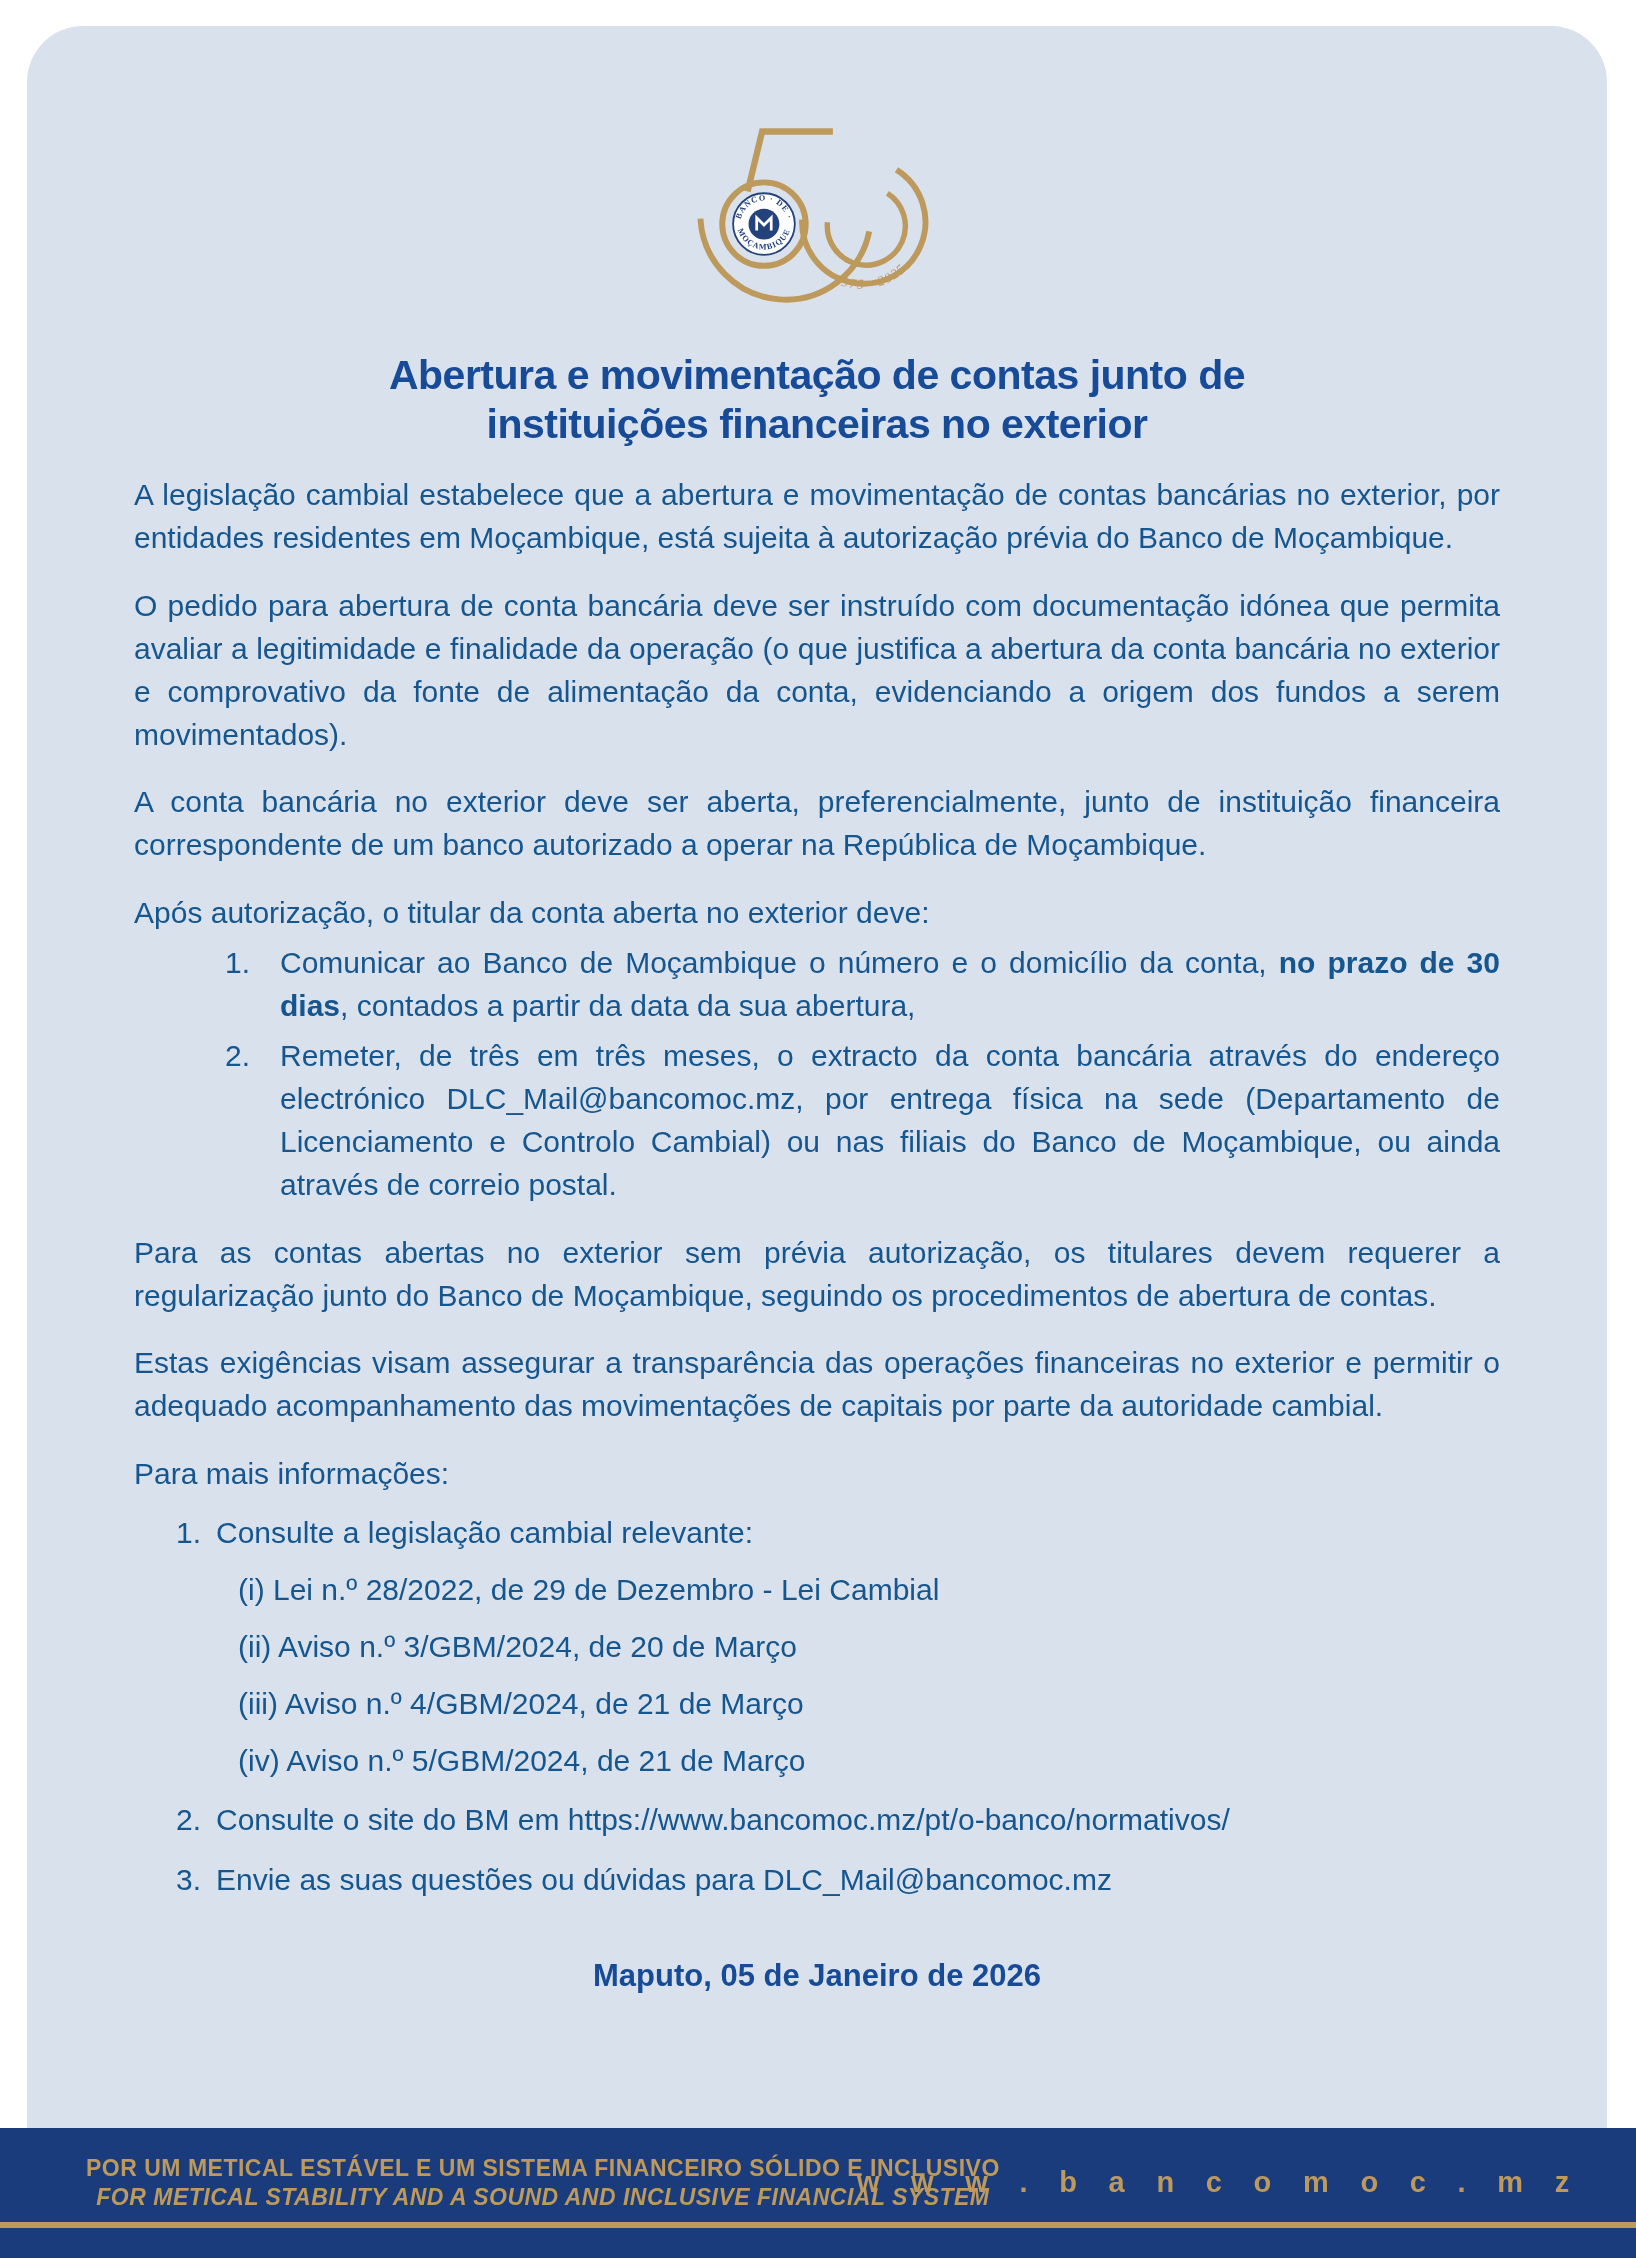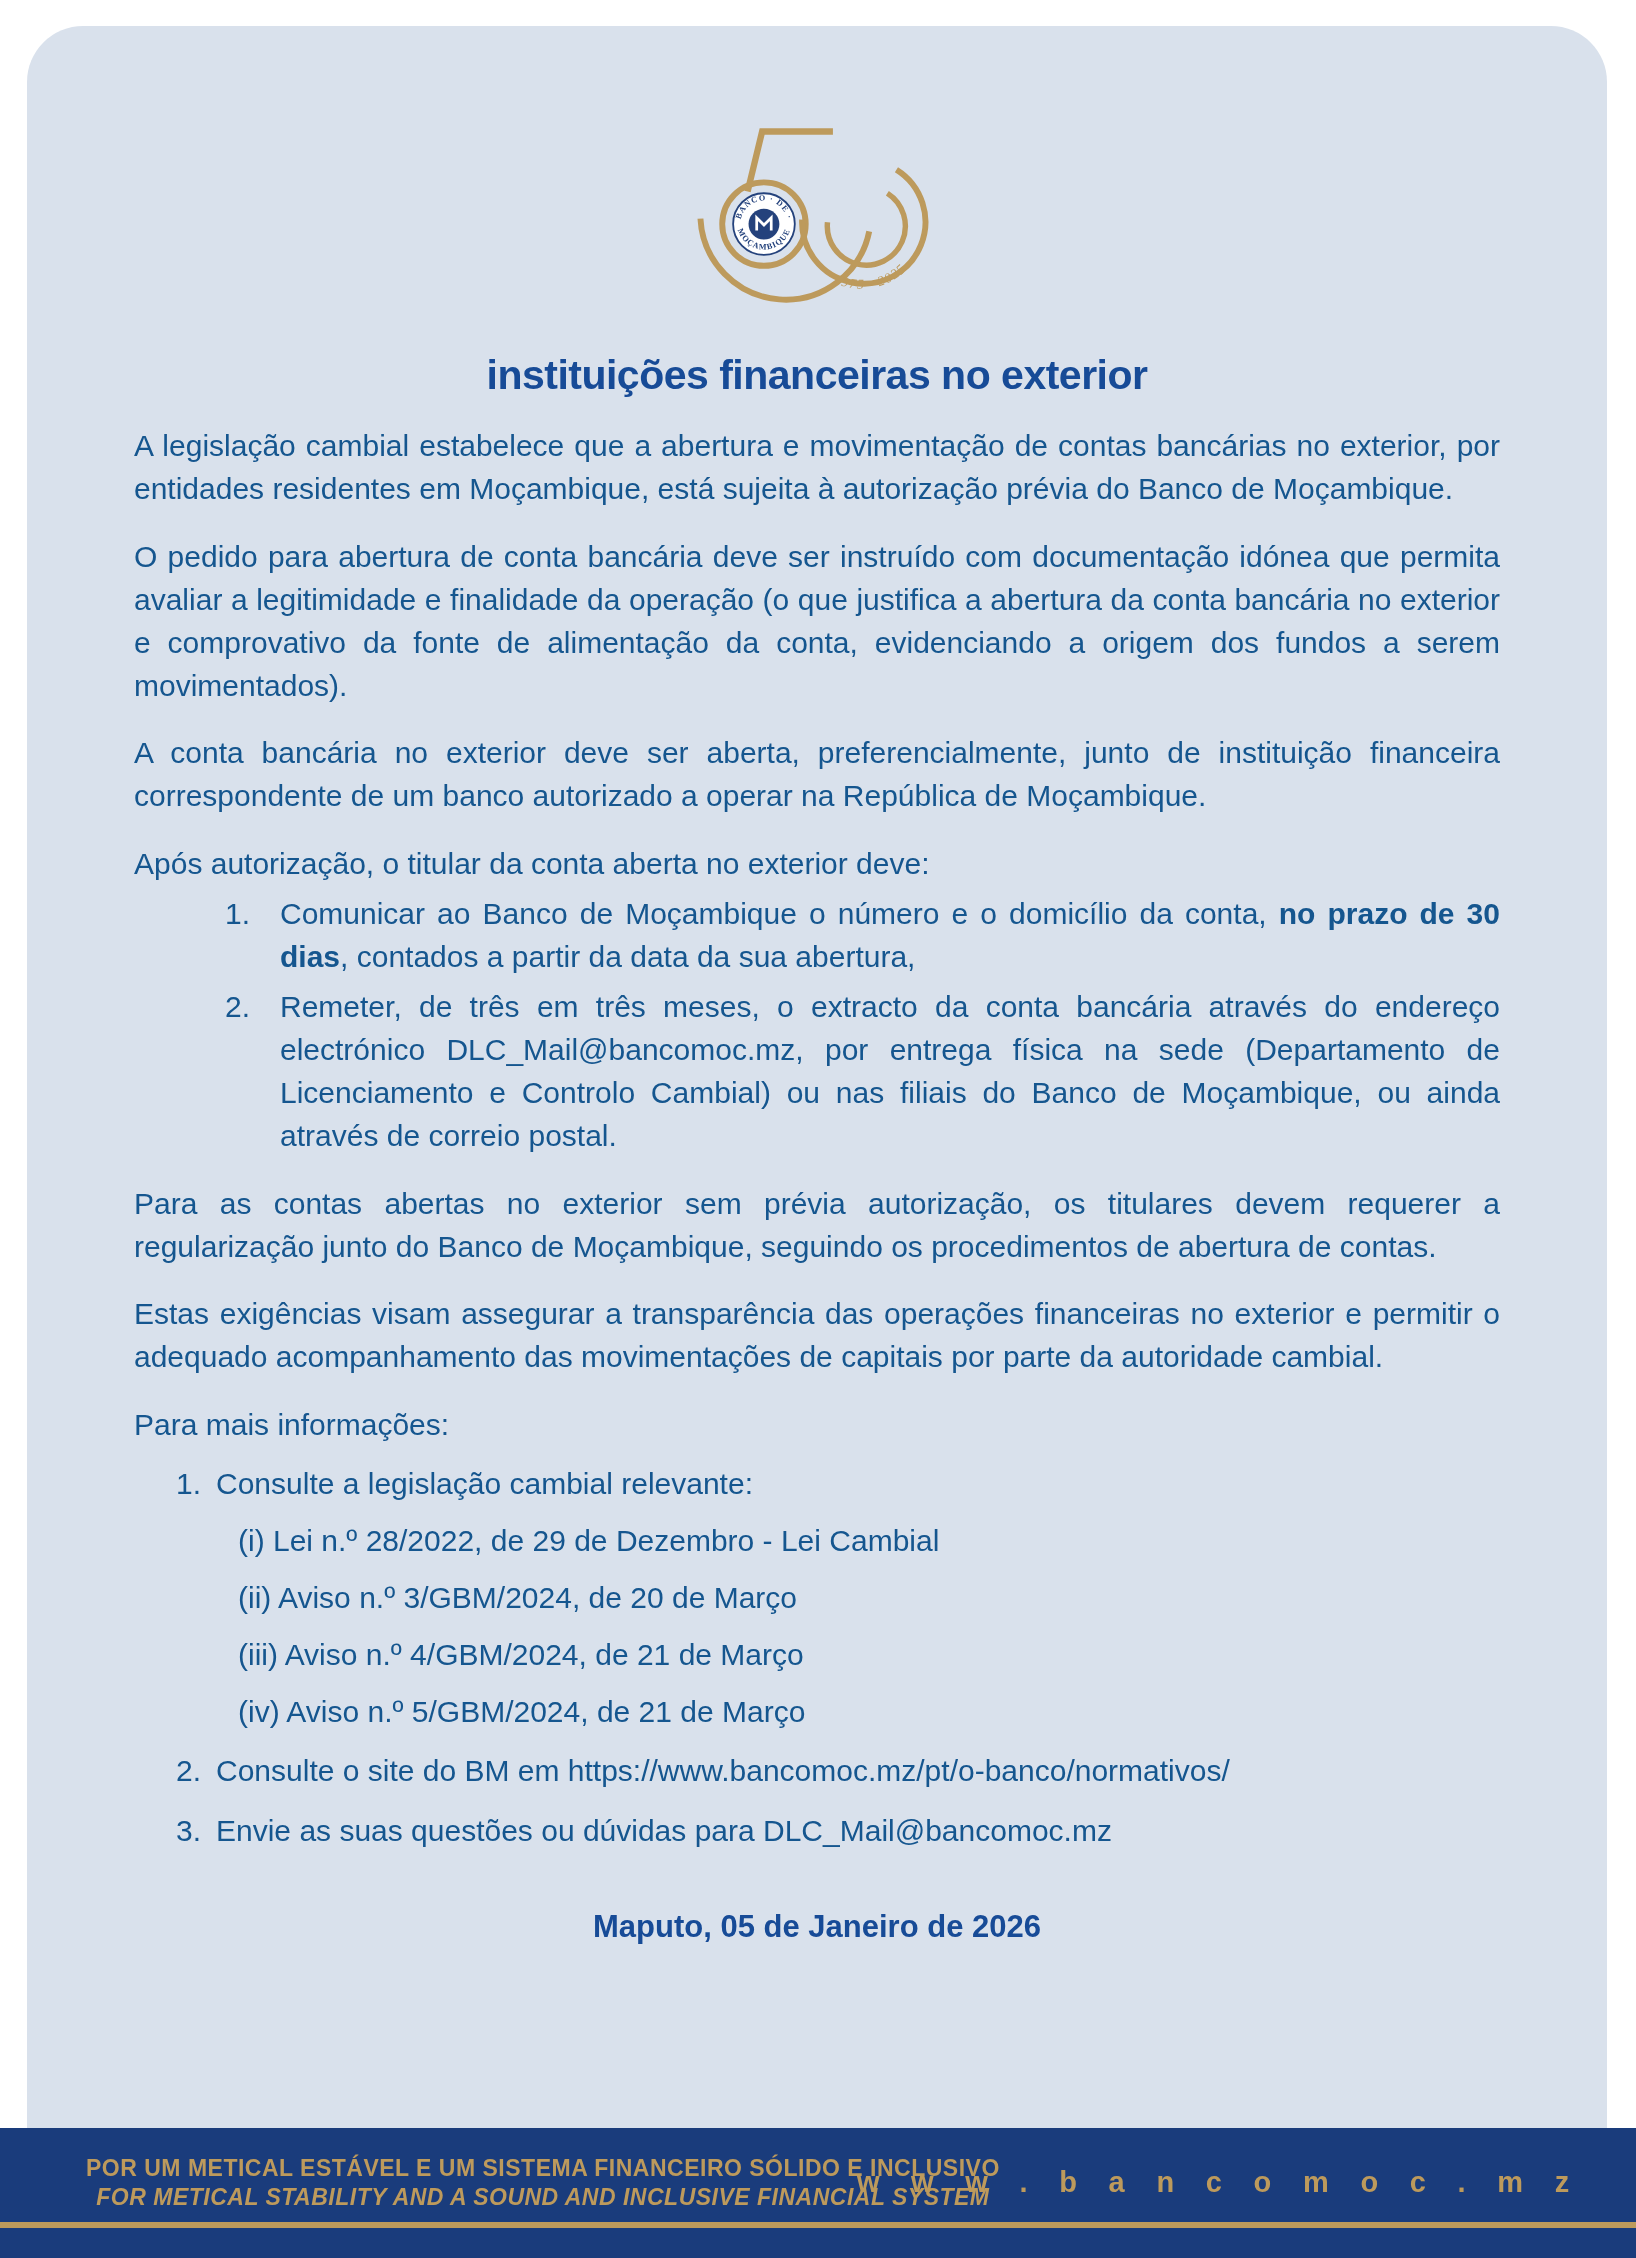--- a/index.html
+++ b/index.html
@@ -108,20 +108,21 @@
           </text>
         </g>
 
         <text class="years-text" text-anchor="middle">
           <textPath href="#yearsArc" startOffset="50%">1975 · 2025</textPath>
         </text>
       </svg>
     </div>
 
     <h1 class="doc-title">
+      <span>Abertura e movimentação de contas junto de</span>
       <span>instituições financeiras no exterior</span>
     </h1>
 
     <div class="body-text">
 
       <p>A legislação cambial estabelece que a abertura e movimentação de contas bancárias no exterior, por entidades residentes em Moçambique, está sujeita à autorização prévia do Banco de Moçambique.</p>
       <p>O pedido para abertura de conta bancária deve ser instruído com documentação idónea que permita avaliar a legitimidade e finalidade da operação (o que justifica a abertura da conta bancária no exterior e comprovativo da fonte de alimentação da conta, evidenciando a origem dos fundos a serem movimentados).</p>
       <p>A conta bancária no exterior deve ser aberta, preferencialmente, junto de instituição financeira correspondente de um banco autorizado a operar na República de Moçambique.</p>
 
       <p class="intro-line">Após autorização, o titular da conta aberta no exterior deve:</p>

